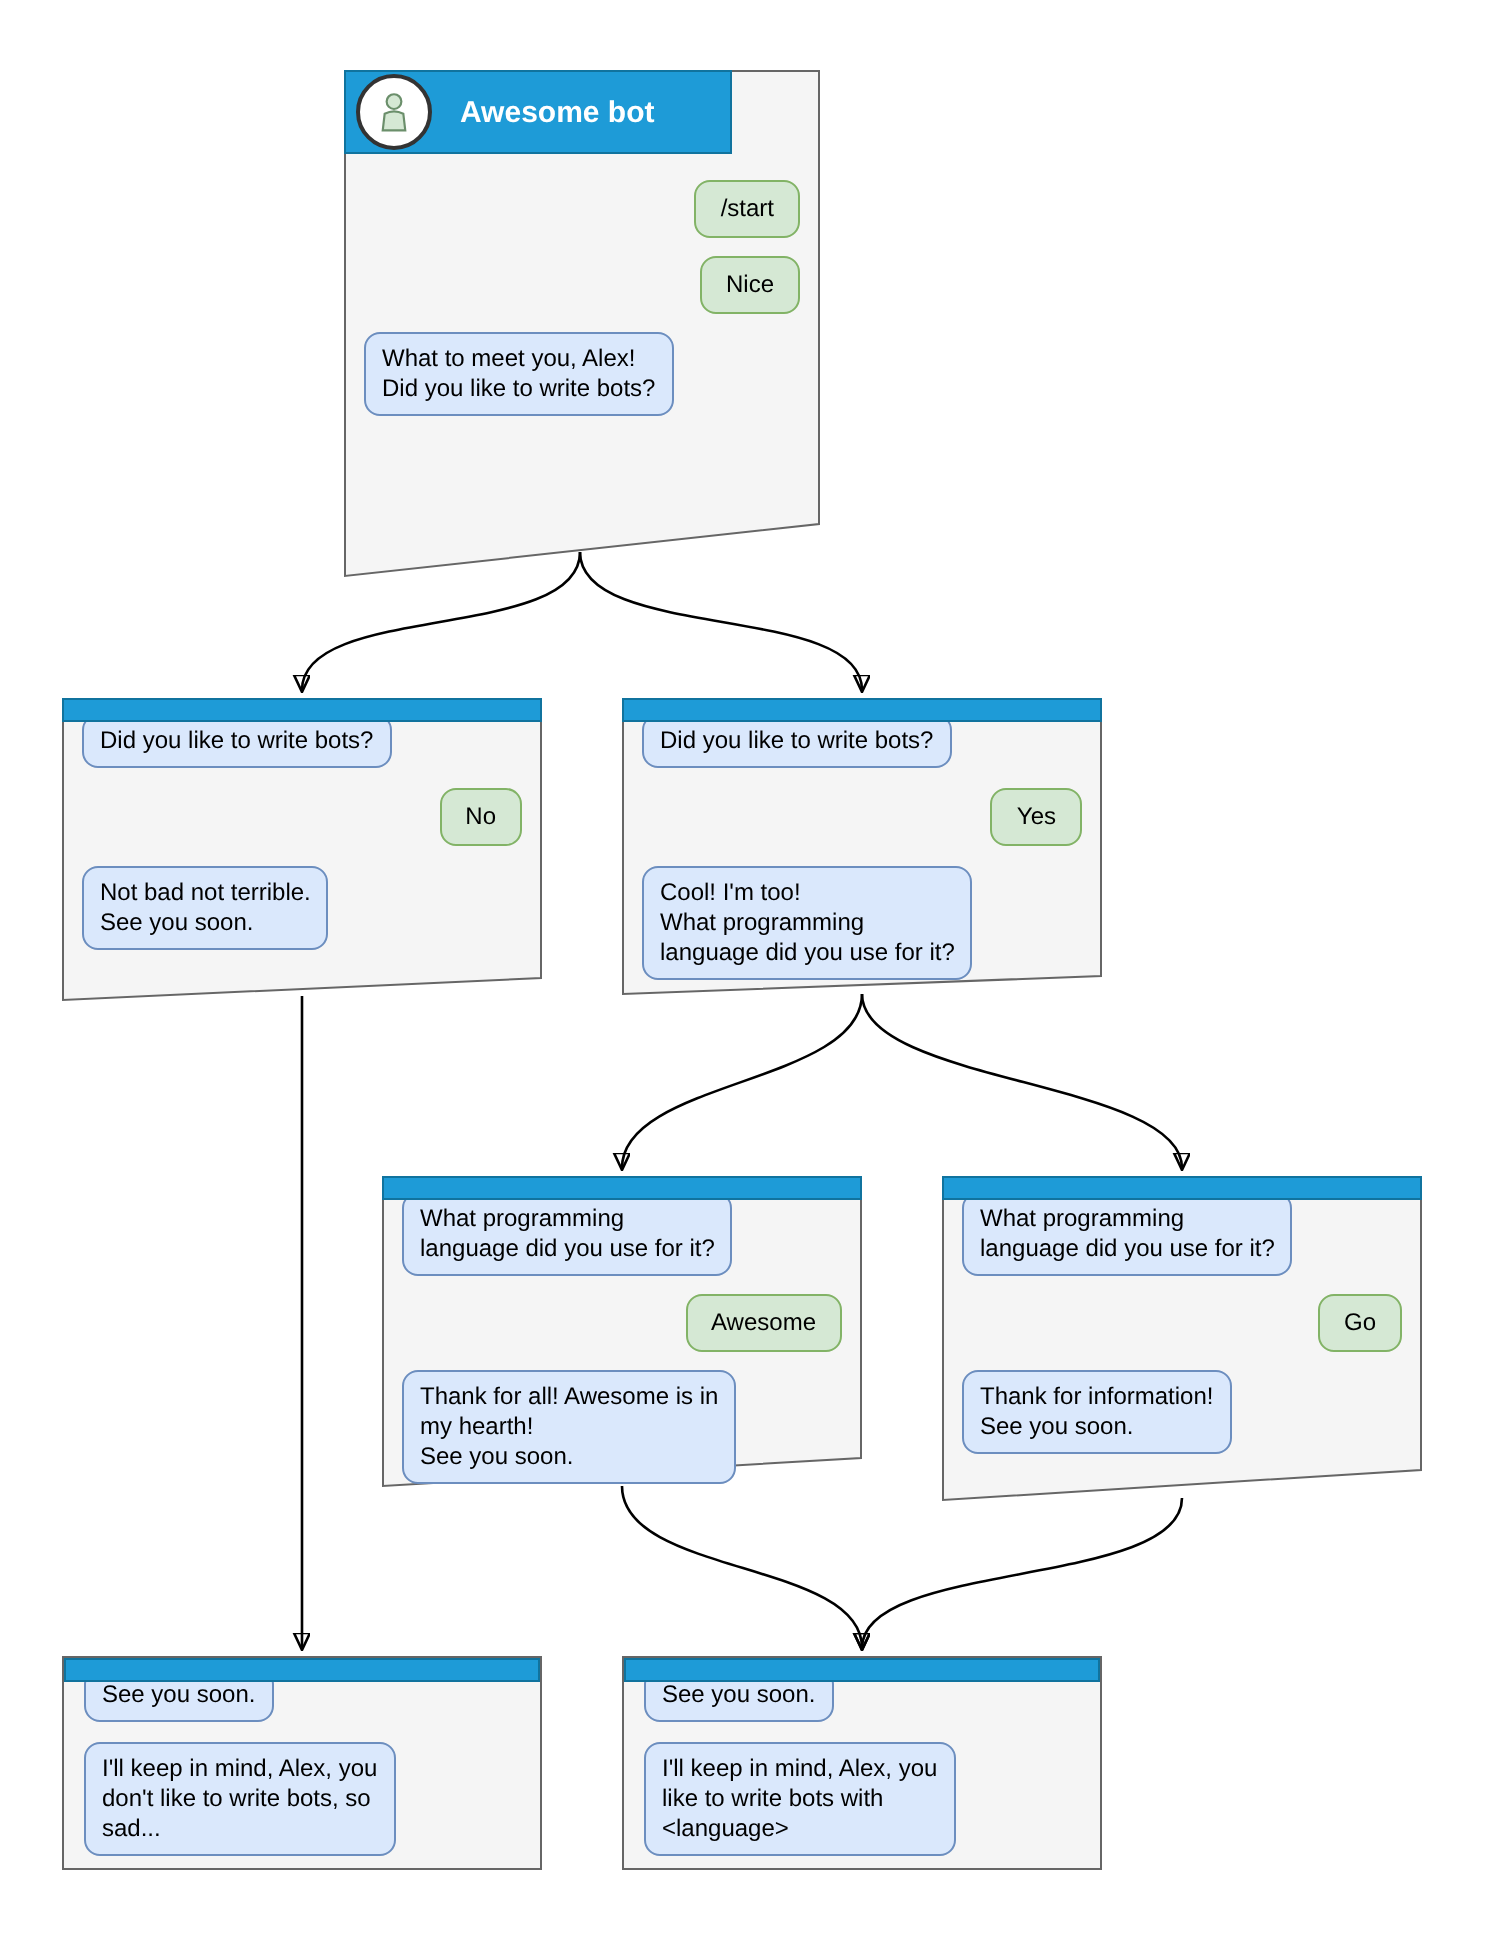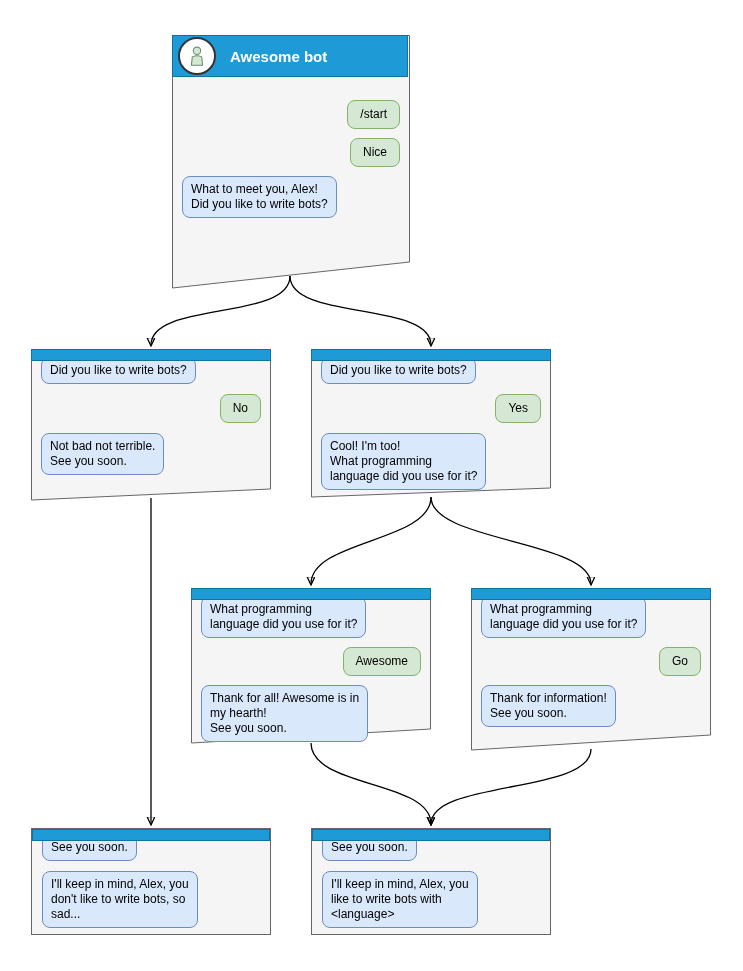--- a/index.html
+++ b/index.html
@@ -13,21 +13,21 @@
   
   .win{position:absolute;}
   .frame{position:absolute;left:0;top:0;z-index:0;}
   .frame polygon{fill:#F5F5F5;stroke:#666;stroke-width:1;}
   .rectwin{background:#F5F5F5;border:1px solid #666;box-sizing:border-box;}
   .strip{
     position:absolute;left:0;top:0;right:0;height:12px;z-index:2;
     background:#1E9BD7;border:1px solid #10739E;box-sizing:border-box;
   }
   .mainheader{
-    position:absolute;left:0;top:0;width:236px;height:42px;z-index:2;
+    position:absolute;left:0;top:0;width:194px;height:42px;z-index:2;
     background:#1E9BD7;border:1px solid #10739E;box-sizing:border-box;
     display:flex;align-items:center;
   }
   .avatar{
     width:38px;height:38px;border-radius:50%;background:#fff;
     border:2px solid #333;margin-left:5px;flex:0 0 auto;
     display:flex;align-items:center;justify-content:center;box-sizing:border-box;
   }
   .title{color:#fff;font-size:15px;font-weight:bold;margin-left:14px;}
   .content{
@@ -70,21 +70,21 @@
     </svg>
     <div class="mainheader">
       <div class="avatar">
         <svg class="person-svg" width="26" height="26" viewBox="0 0 24 24">
           <circle cx="12" cy="7.2" r="3.4" fill="#D5E8D4" stroke="#6b8f6b" stroke-width="1"></circle>
           <path d="M6.8,20.5 L7.7,12.8 Q12,10.6 16.3,12.8 L17.2,20.5 Z" fill="#D5E8D4" stroke="#6b8f6b" stroke-width="1"></path>
         </svg>
       </div>
       <div class="title">Awesome bot</div>
     </div>
-    <div class="content" style="top:52px;padding-top:13px;gap:9px;">
+    <div class="content" style="top:42px;padding-top:13px;gap:9px;">
       <div class="bubble user">/start</div>
       <div class="bubble user">Nice</div>
       <div class="bubble bot">What to meet you, Alex!
 Did you like to write bots?</div>
     </div>
   </div>
 
   <div class="win" style="left:31px;top:349px;width:240px;height:152px;">
     <svg class="frame" width="240" height="152">
       <polygon points="0.5,0.5 239.5,0.5 239.5,140 0.5,151"></polygon>

